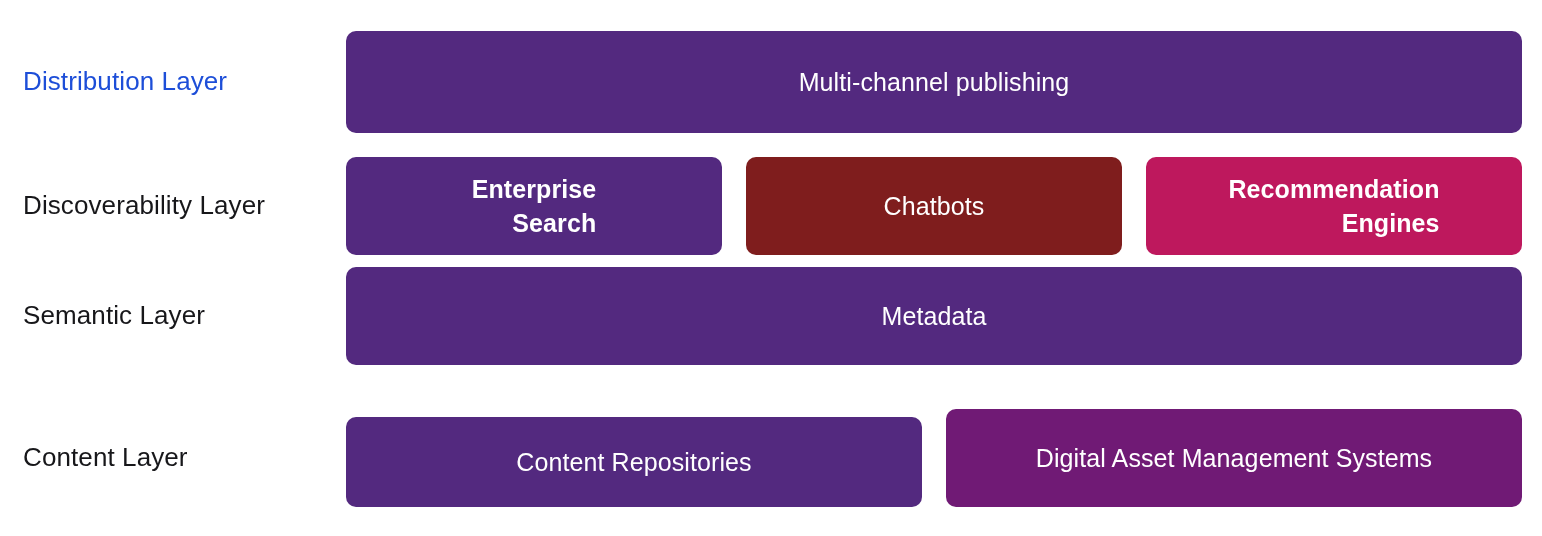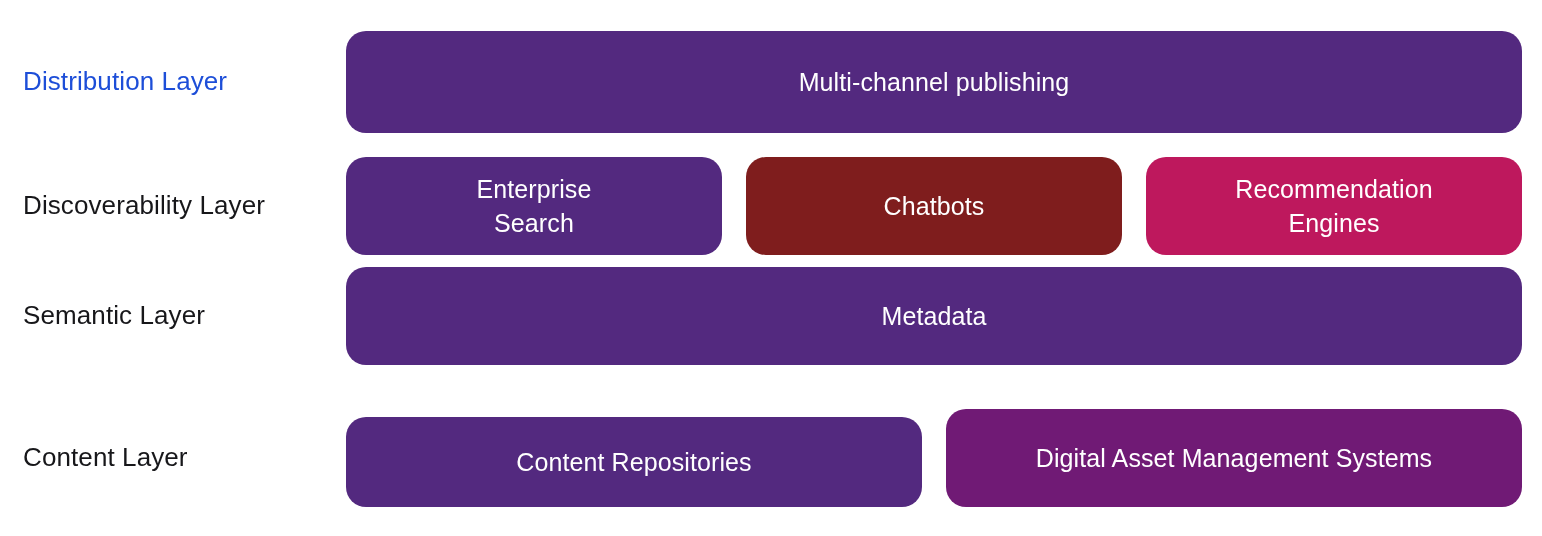--- a/index.html
+++ b/index.html
@@ -50,22 +50,22 @@
     height: 100%;
     padding-right: 20px;
     box-sizing: border-box;
   }
 
   .node-box {
     flex: 1 1 0;
     display: flex;
     align-items: center;
     justify-content: center;
-    text-align: center;
-    border-radius: 20px;
+    text-align: right;
+    border-radius: 10px;
     color: #ffffff;
     font-size: 25px;
     line-height: 1.36;
     letter-spacing: 0.1px;
     font-family: "Liberation Sans", sans-serif;
     box-sizing: border-box;
     padding: 4px 12px;
   }
 
   
@@ -74,21 +74,21 @@
 
   #row-discoverability   { top: 157px; height: 98px; }
   #row-discoverability .row-boxes { height: 98px; }
 
   #row-semantic          { top: 281px; height: 70px; }
   #row-semantic .row-boxes { height: 98px; }
 
   #row-content           { top: 405px; height: 106px; }
   #row-content .row-boxes { height: 98px; }
 
-  .box-multiline { white-space: pre-line; }
+  .box-multiline { white-space: pre-line; font-weight: bold; }
 </style>
 </head>
 <body>
 
 <div id="diagram" style="background: rgb(255, 255, 255);">
 
   <div class="layer-row" id="row-distribution">
     <div class="row-label" style="color: #1d4ed8;">Distribution Layer</div>
     <div class="row-boxes">
       <div class="node-box" style="background-color: rgb(83, 41, 127); color: rgb(255, 255, 255);">Multi-channel publishing</div>

